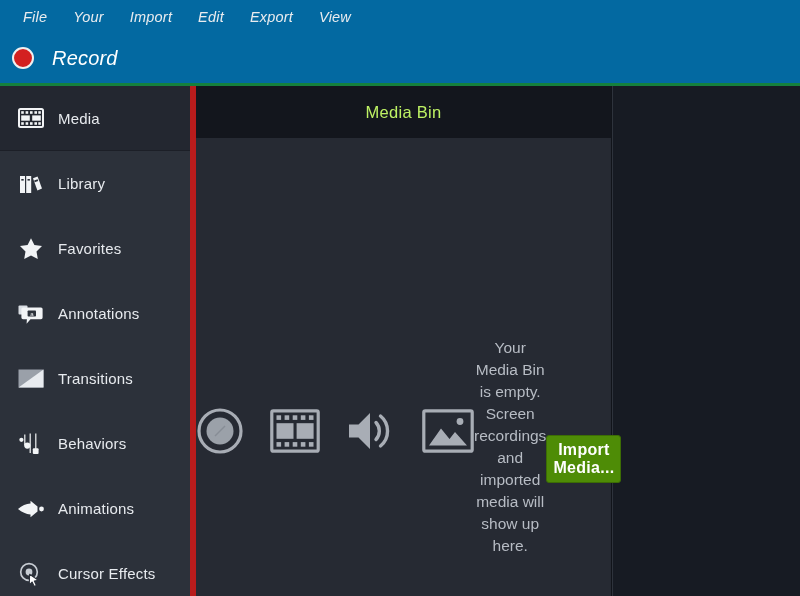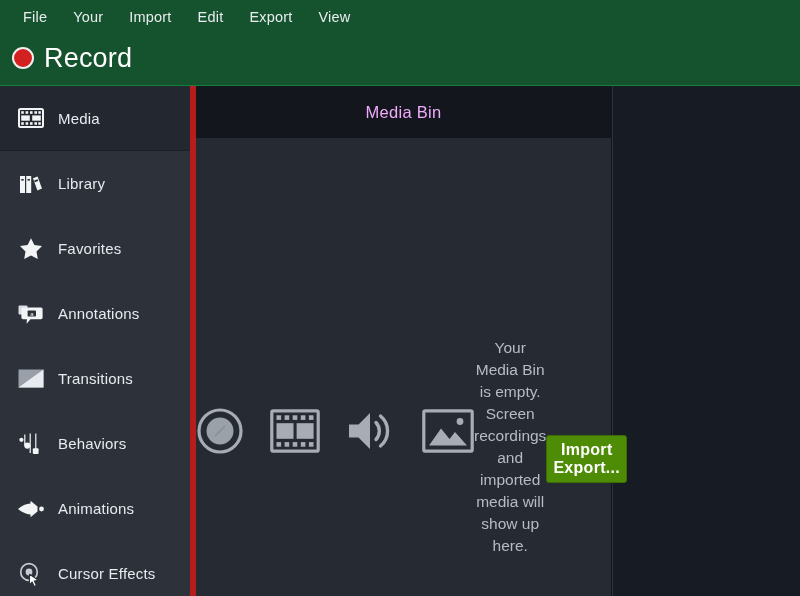--- a/index.html
+++ b/index.html
@@ -19,26 +19,27 @@
     position: relative;
     width: 800px;
     height: 596px;
     background: #242832;
     display: flex;
     flex-direction: column;
   }
 
   
   .topbar {
-    background: #14532d;
+    background: #0369a1;
     height: 86px;
     flex: 0 0 86px;
     position: relative;
-    border-bottom: 1px solid #15803d;
-    box-sizing: border-box;
+    border-bottom: 3px solid #15803d;
+    box-sizing: border-box;
+    font-style: italic;
   }
   .menubar {
     display: flex;
     align-items: center;
     height: 34px;
     padding-left: 10px;
     gap: 0px;
   }
   .menu-item {
     color: #e9ecef;
@@ -60,22 +61,23 @@
     width: 22px;
     height: 22px;
     border-radius: 50%;
     background: #d32020;
     border: 2px solid #f0f0f0;
     box-sizing: border-box;
     flex: 0 0 auto;
   }
   .record-label {
     color: #ffffff;
-    font-size: 27px;
+    font-size: 20px;
     letter-spacing: 0.2px;
+    margin-left: 8px;
   }
 
   
   .bodyrow {
     flex: 1 1 auto;
     display: flex;
     min-height: 0;
   }
 
   
@@ -126,21 +128,21 @@
     border-right: 1px solid #11141a;
     box-sizing: border-box;
   }
   .mediabin-header {
     height: 52px;
     flex: 0 0 52px;
     background: #13161d;
     display: flex;
     align-items: center;
     justify-content: center;
-    color: #f0abfc;
+    color: #bef264;
     font-size: 16.5px;
     letter-spacing: 0.3px;
   }
   .mediabin-body {
     flex: 1 1 auto;
     position: relative;
     display: flex;
     flex-direction: row;
     align-items: center;
     justify-content: flex-start;
@@ -368,21 +370,21 @@
           </span>
 
         </div>
 
         <div class="empty-text">
           <div>Your Media Bin is empty.</div>
           <div>Screen recordings and imported</div>
           <div>media will show up here.</div>
         </div>
 
-        <button class="import-btn">Import Export...</button>
+        <button class="import-btn">Import Media...</button>
 
       </div>
     </div>
 
     <div class="rightpanel"></div>
 
   </div>
 </div>
 
 </body></html>

